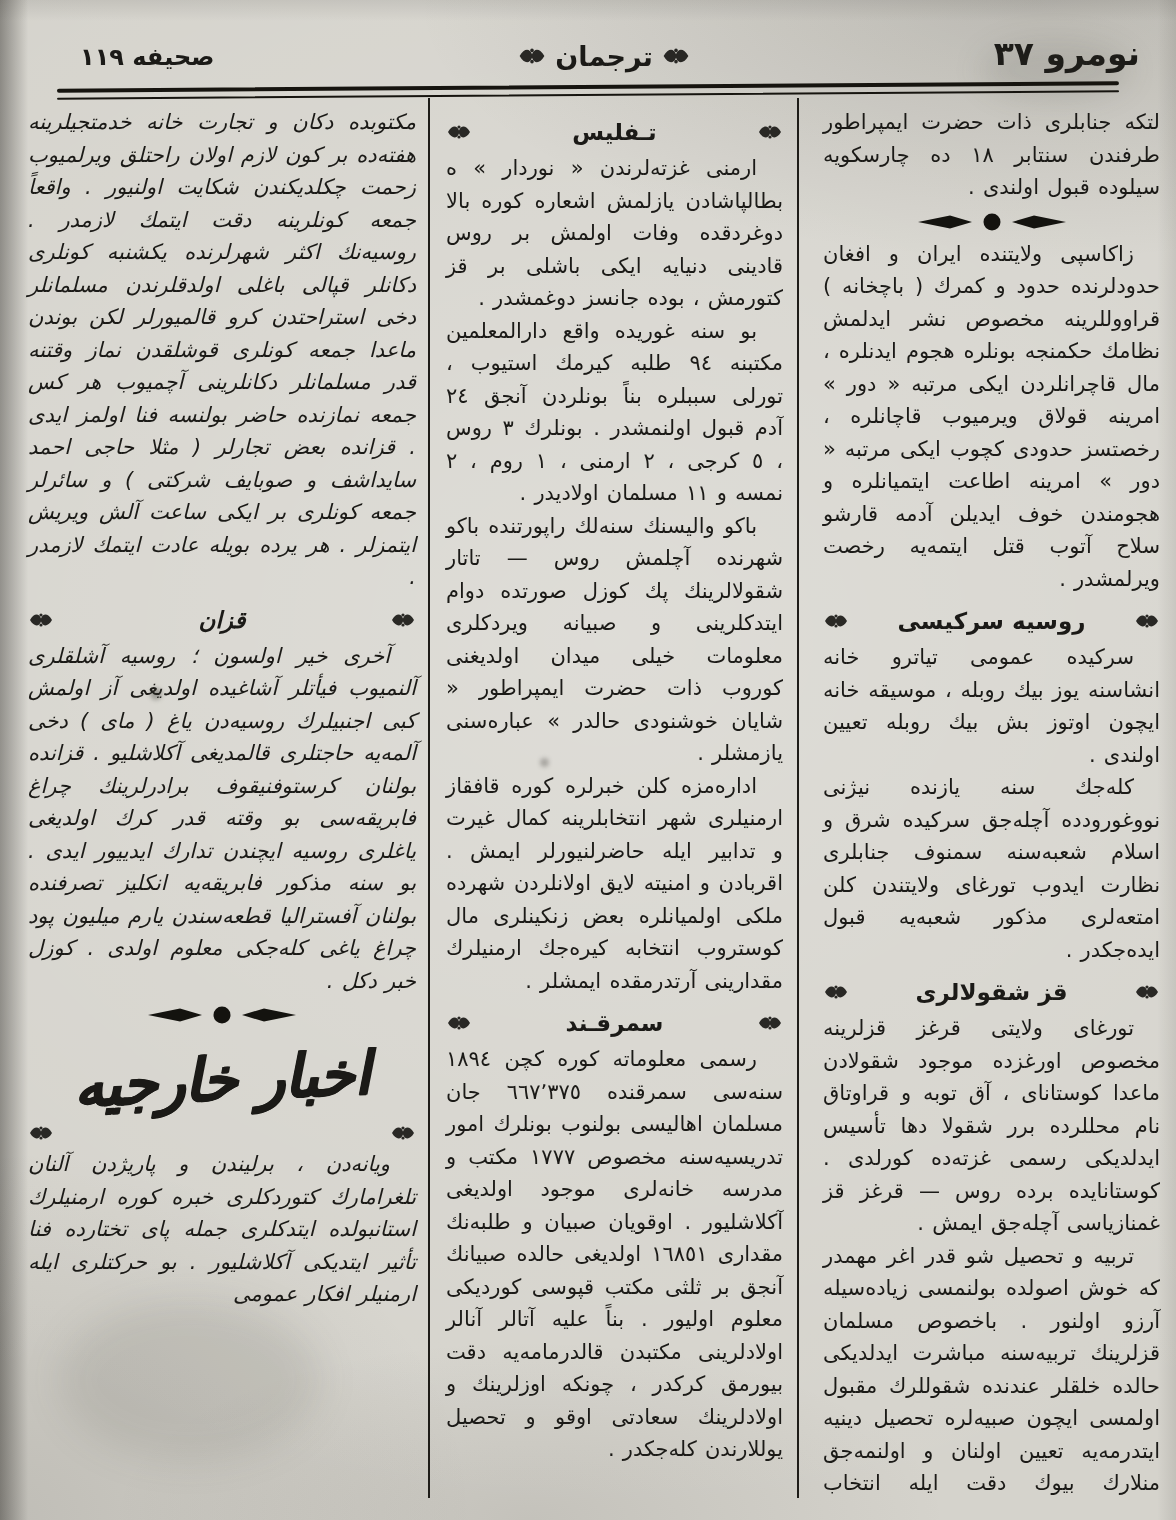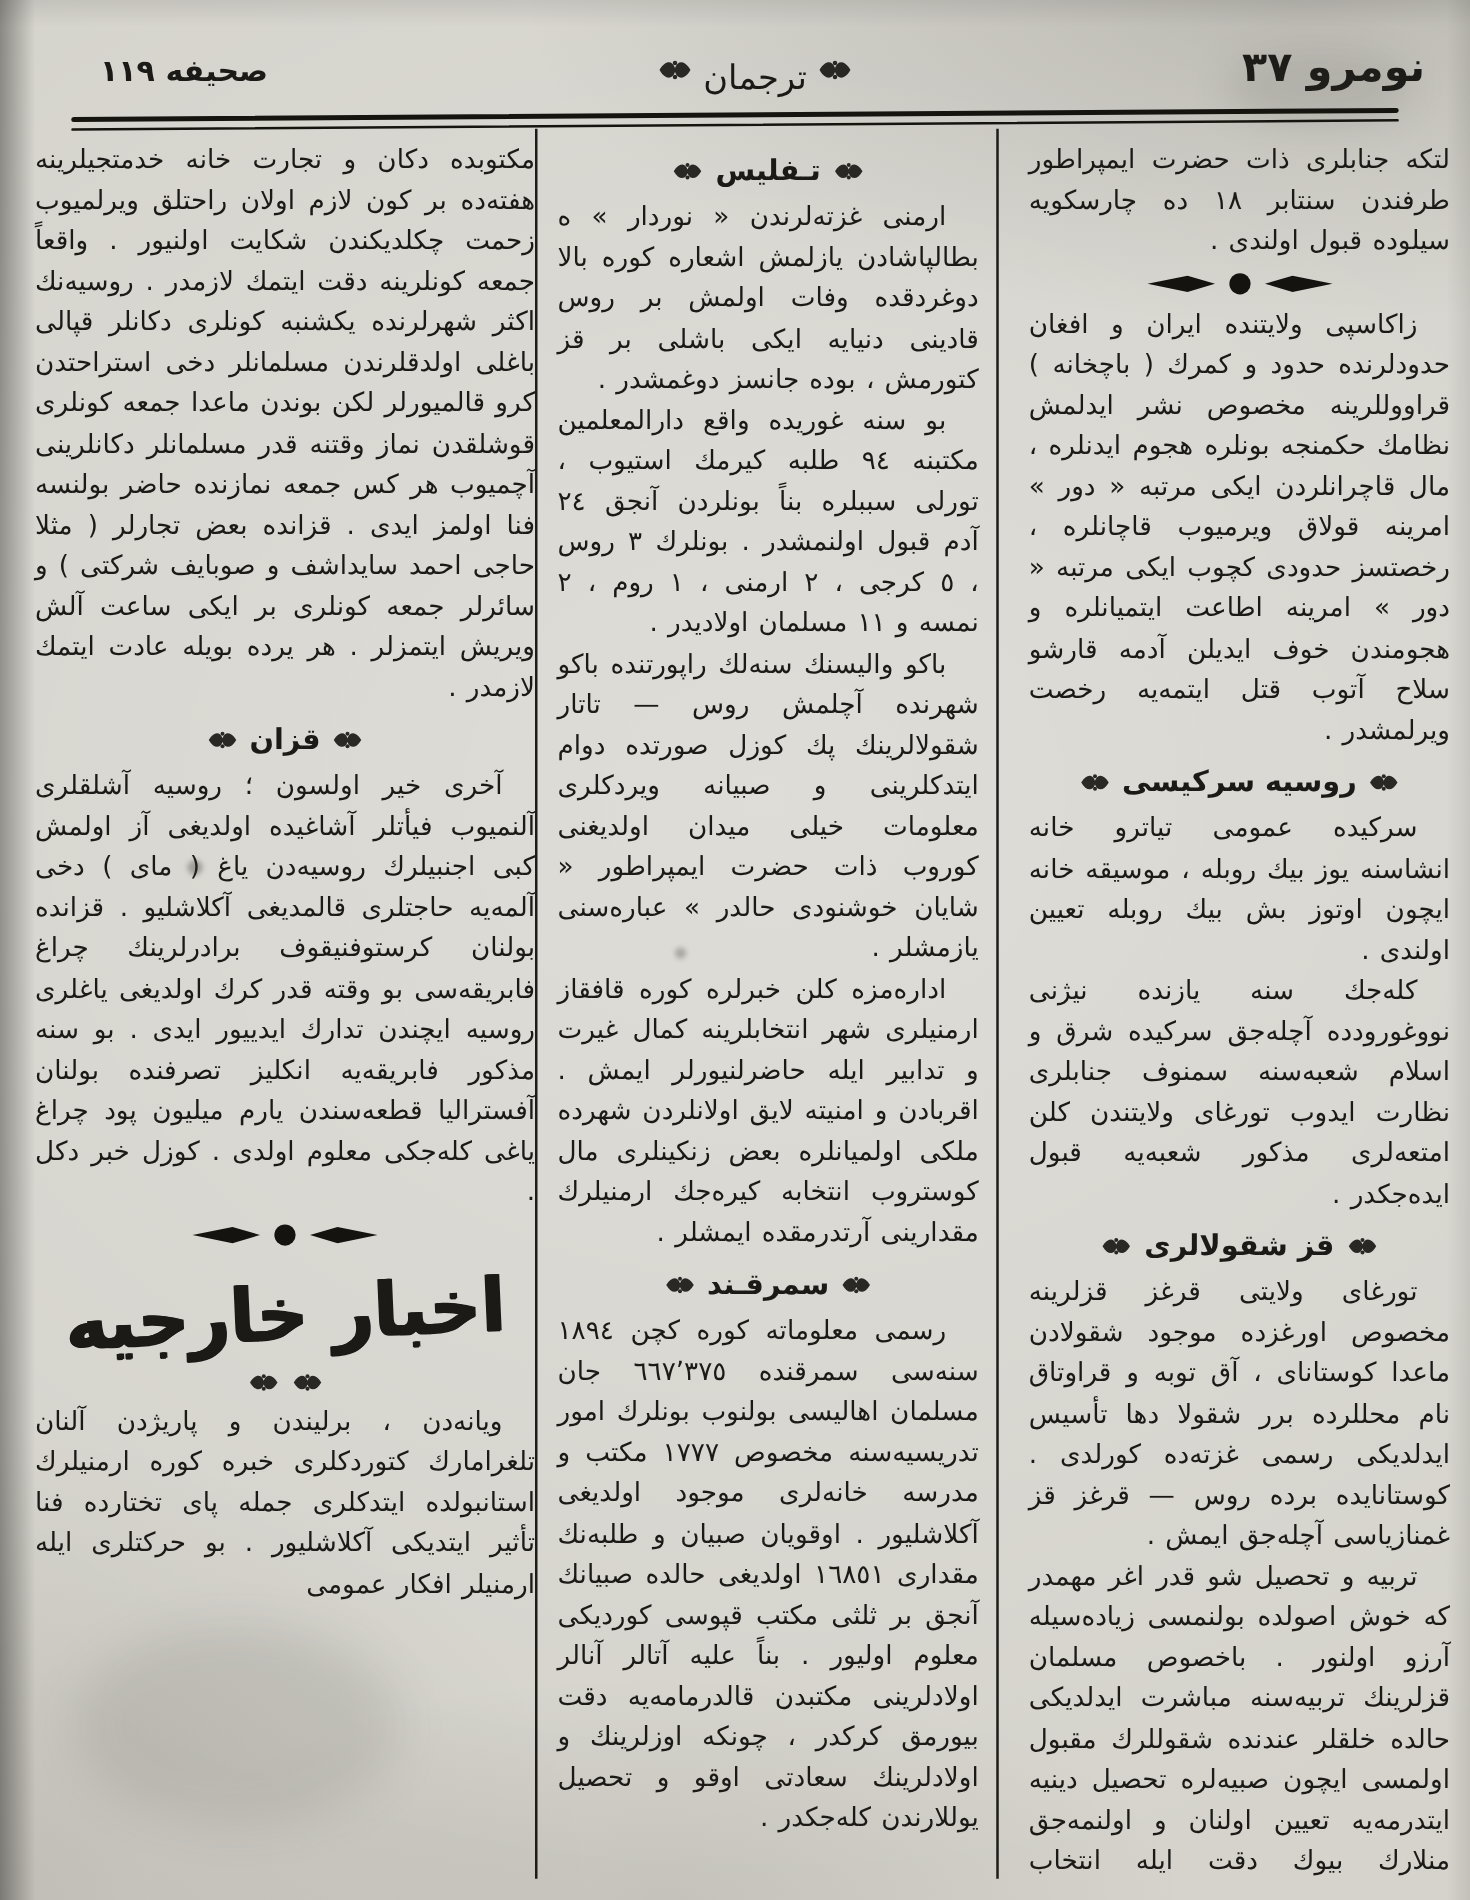--- a/index.html
+++ b/index.html
@@ -20,37 +20,37 @@
       #d5d3cc;
   }
   .blemish { position:absolute; border-radius:50%; pointer-events:none; }
   .b1 { left:150px; top:688px; width:12px; height:12px; background:rgba(50,48,44,.35); filter:blur(2px); }
   .b2 { left:540px; top:758px; width:9px; height:9px;  background:rgba(50,48,44,.30); filter:blur(2px); }
   .b3 { left:60px;  top:1300px; width:260px; height:160px; background:rgba(60,56,50,.10); filter:blur(18px); }
   .b4 { left:980px; top:40px; width:150px; height:60px; background:rgba(60,56,50,.12); filter:blur(14px); }
 
   .masthead { display:flex; direction:rtl; align-items:baseline; padding:34px 36px 0 80px; }
   .issue-no   { font-size:33px; font-weight:bold; white-space:nowrap; }
-  .mast-center{ flex:1; text-align:center; font-size:27px; font-weight:normal; display:flex; align-items:flex-start; justify-content:center; gap:8px; }
+  .mast-center{ flex:1; text-align:center; font-size:27px; font-weight:bold; display:flex; align-items:center; justify-content:center; gap:8px; }
   .page-no    { font-size:24px; font-weight:bold; white-space:nowrap; }
 
   .mast-rule { width:1062px; margin:12px auto 0; transform:rotate(-0.4deg); }
   .mast-rule .r1 { height:4px; background:#16140f; border-radius:2px; }
   .mast-rule .r2 { height:2px; background:#16140f; margin-top:5px; border-radius:1px; }
 
   .columns { display:flex; direction:rtl; height:1400px; margin-top:2px; }
   .col { box-sizing:border-box; overflow:hidden; padding-top:8px; }
   .col-right  { width:379px; border-left:2px solid #1e1c18; padding-right:16px; padding-left:24px; }
   .col-center { width:369px; border-left:2px solid #1e1c18; padding-right:14px; padding-left:16px; }
-  .col-left   { flex:1; padding-left:28px; }
+  .col-left   { flex:1; padding-right:12px; padding-left:28px;font-style:italic; }
 
   p.body { margin:0; font-size:21px; line-height:32.5px; text-align:justify; word-spacing:1.5px; }
   p.indent { text-indent:26px; }
 
-  .sec-head { display:flex; align-items:center; justify-content:center; gap:9px;
+  .sec-head { display:flex; align-items:center; justify-content:space-between; gap:9px;
               margin:13px 0 7px; font-weight:bold; font-size:23px; white-space:nowrap; }
   .flourish { width:26px; height:16px; fill:#1b1a17; opacity:.92; flex:0 0 auto; }
   .fl-mirror { transform:scaleX(-1); }
   .mast-center .flourish { width:30px; height:18px; }
 
   .sep { display:flex; justify-content:center; margin:9px 0 7px; }
   .sep svg { width:152px; height:18px; fill:#14130f; }
 
   .calli { text-align:center; margin:22px 0 12px; }
   .calli span { display:inline-block; font-size:57px; font-weight:bold;

